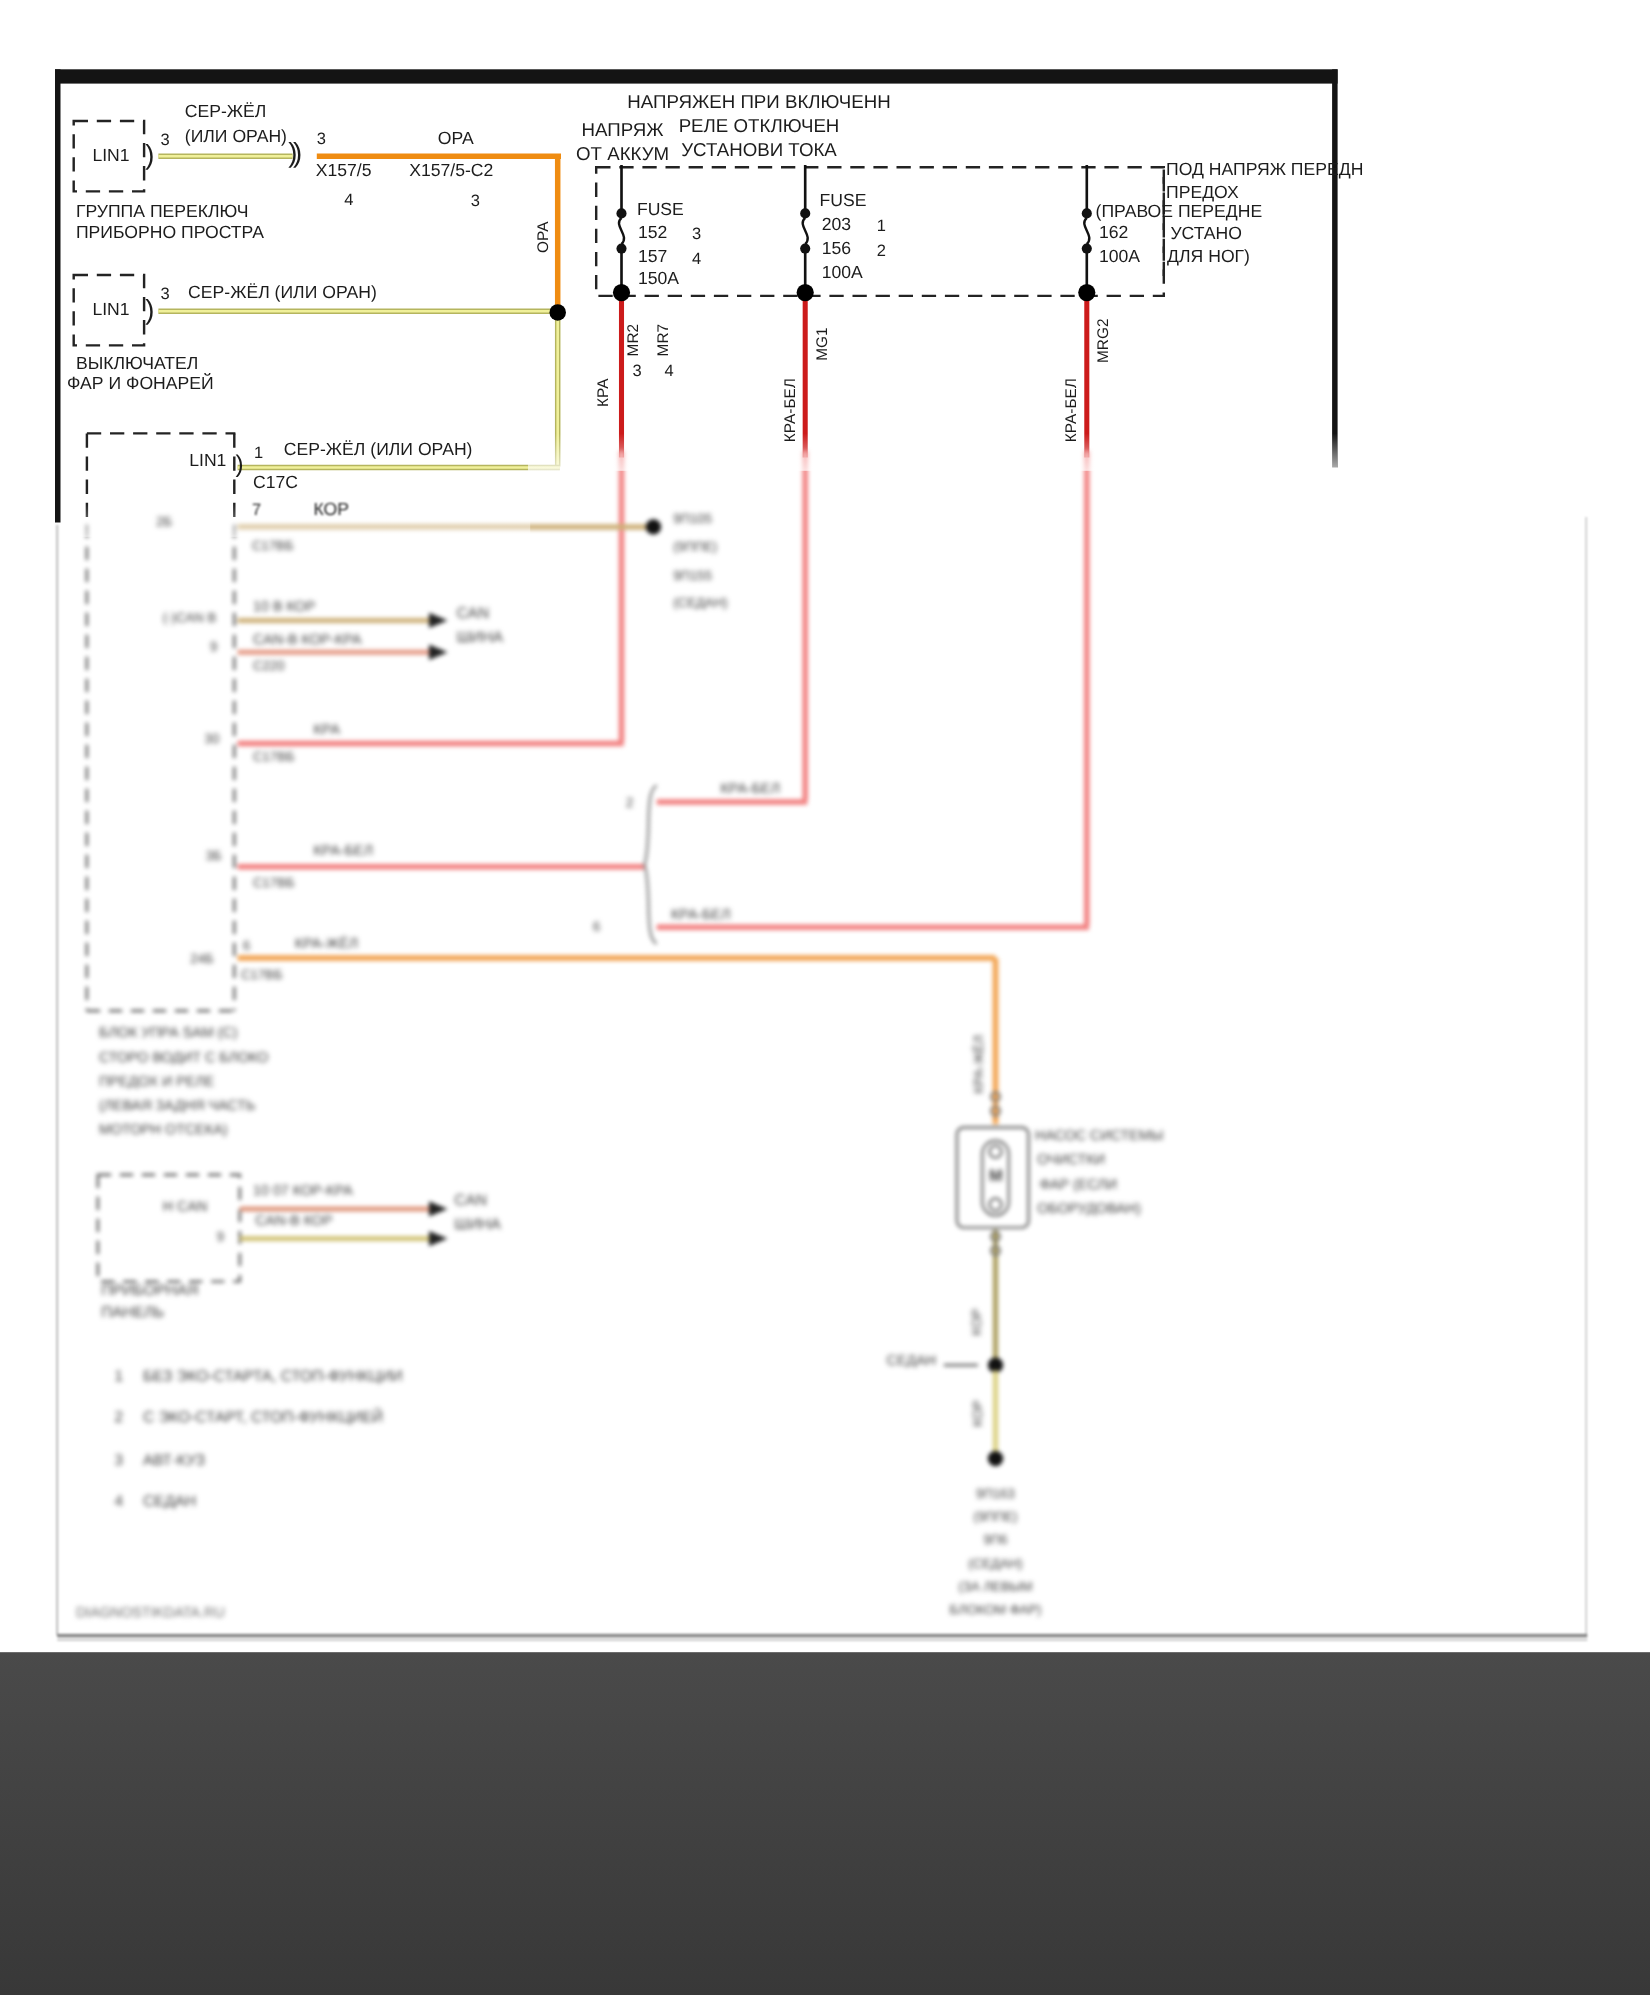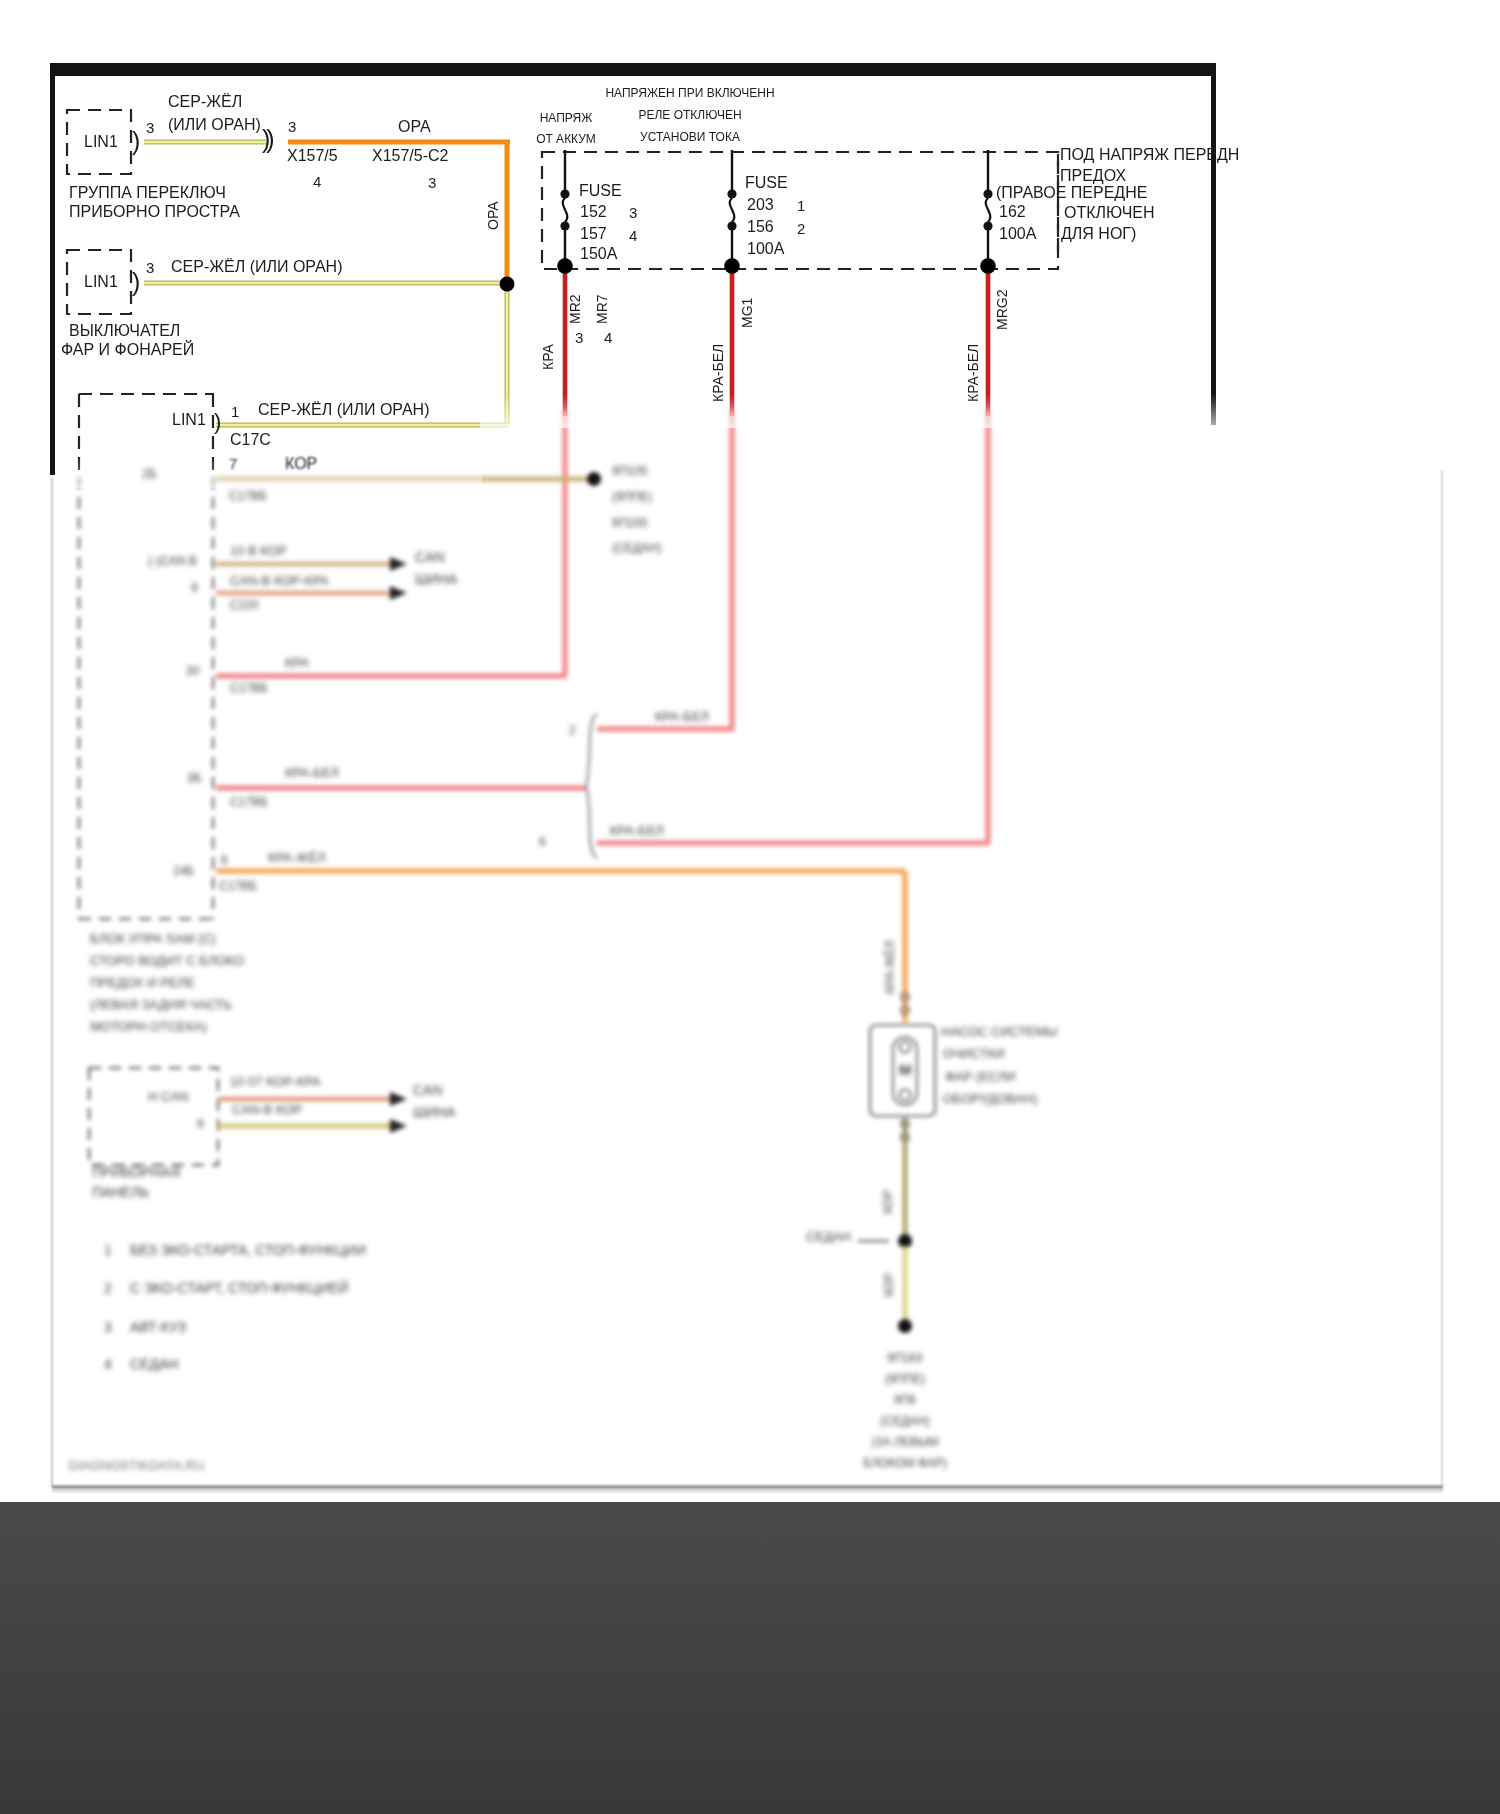--- a/index.html
+++ b/index.html
@@ -1,20 +1,20 @@
 <!DOCTYPE html>
 <html><head>
 <meta charset="utf-8">
 <style>
   html,body{margin:0;padding:0;background:#fff;}
   #canvas{position:relative;width:1500px;height:1814px;background:#fff;overflow:hidden;
           font-family:"Liberation Sans",sans-serif;color:#1c1c1c;}
   .a{position:absolute;}
   .t{position:absolute;font-size:15px;line-height:1.12;white-space:nowrap;}
-  .s12{font-size:12px}.s13{font-size:13px}.s14{font-size:14px}.s16{font-size:16px}.s17{font-size:12px}
+  .s12{font-size:12px}.s13{font-size:13px}.s14{font-size:14px}.s16{font-size:16px}.s17{font-size:17px}
   .ctr{text-align:center}
   .vt{writing-mode:vertical-rl;transform:rotate(180deg);}
   .br{font-size:25px;font-weight:400;}
   .b{filter:blur(2.4px);color:#3f3f3f;}
   .b1{filter:blur(1px);}
   .fz{filter:blur(2px);}
   .fz1{filter:blur(1.2px);}
   svg{overflow:visible}
 </style>
 </head>
@@ -201,21 +201,21 @@
   <span class="t vt s14" style="left:711px;top:330px;height:72px">КРА-БЕЛ</span>
 
   <span class="t s16" style="left:999px;top:203px">162</span>
   <span class="t s16" style="left:999px;top:225px">100A</span>
   <span class="t vt s14" style="left:995px;top:286px;height:44px">MRG2</span>
   <span class="t vt s14" style="left:966px;top:330px;height:72px">КРА-БЕЛ</span>
 
   <span class="t s16" style="left:1060px;top:146px">ПОД НАПРЯЖ ПЕРЕДН</span>
   <span class="t s16" style="left:1060px;top:167px">ПРЕДОХ</span>
   <span class="t s16" style="left:996px;top:184px">(ПРАВОЕ ПЕРЕДНЕ</span>
-  <span class="t s16" style="left:1064px;top:204px">ОТКЛЮЧЕН</span>
+  <span class="t s16" style="left:1064px;top:204px">УСТАНО</span>
   <span class="t s16" style="left:1061px;top:225px">ДЛЯ НОГ)</span>
 
   <span class="t s12 b" style="left:229px;top:490px">С17ВБ</span>
   <span class="t s12 b" style="left:142px;top:468px">2Б</span>
   <span class="t s12 b" style="left:612px;top:465px">9П105</span>
   <span class="t s12 b" style="left:612px;top:491px">(9ППЕ)</span>
   <span class="t s12 b" style="left:612px;top:517px">9П155</span>
   <span class="t s12 b" style="left:612px;top:542px">(СЕДАН)</span>
 
   <span class="t s12 b" style="left:148px;top:555px">(-)CAN В</span>

